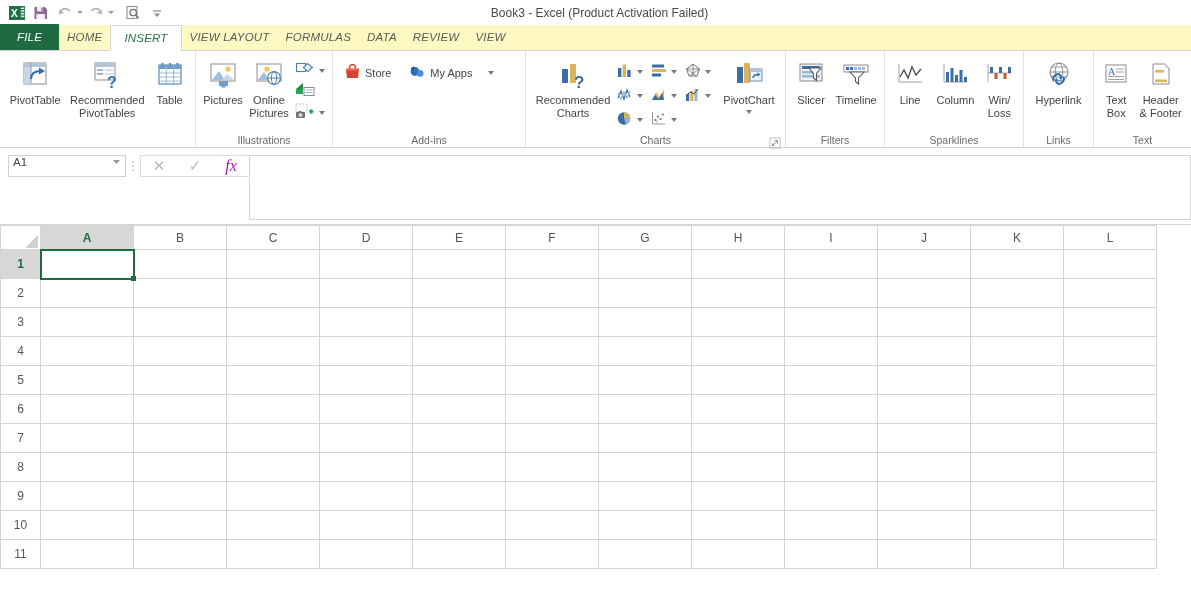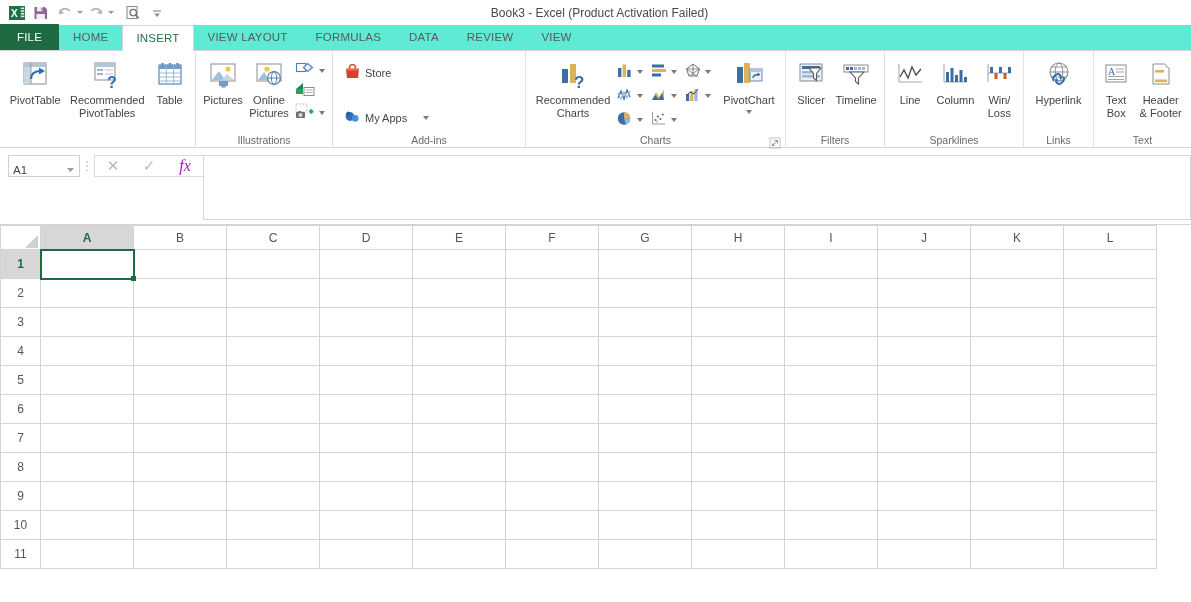--- a/index.html
+++ b/index.html
@@ -37,29 +37,30 @@
     left: 8px; right: 0;
     text-align: center;
     font-size: 12px;
     color: #4a4a4a;
     pointer-events: none;
   }
 
   
   .tabstrip {
     height: 26px;
-    background: #5eead4;
+    background: #fef9c3;
     display: flex;
     align-items: flex-end;
     border-bottom: 1px solid #d4d4d4;
     position: relative;
+    font-style: italic;
   }
   .tab {
     height: 26px;
-    padding: 0 14px;
+    padding: 0 8px;
     display: flex; align-items: center;
     font-size: 11.5px;
     letter-spacing: 0.2px;
     color: #5a5a5a;
     cursor: default;
   }
   .tab.file {
     background: #1e6b41;
     color: #fff;
     padding: 0 17px;
@@ -163,24 +164,24 @@
   .fbar {
     height: 77px;
     background: #fff;
     display: flex;
     align-items: flex-start;
     padding-top: 7px;
     border-bottom: 1px solid #d4d4d4;
   }
   .namebox {
     margin-left: 8px;
-    width: 72px; height: 22px;
+    width: 118px; height: 22px;
     border: 1px solid #cfcfcf;
     background: #fff;
-    display: flex; align-items: flex-end;
+    display: flex; align-items: flex-start;
     font-size: 11.5px;
     padding: 0 4px;
     color: #444;
   }
   .namebox .nb-val { flex: 1; }
   .fbar-sep {
     width: 14px; height: 22px;
     display: flex; align-items: center; justify-content: center;
     color: #b0b0b0; font-size: 12px;
   }
@@ -469,21 +470,21 @@
           </span>
           <span class="caret-dn"></span>
         </div>
       </div>
     </div>
     <div class="group-label">Illustrations</div>
   </div>
 
   <div class="group" style="width:193px">
     <div class="group-body" style="padding-left:8px; padding-top:8px">
-      <div style="display:flex; flex-direction:column; gap:24px; width:88px">
+      <div style="display:flex; flex-direction:row; gap:12px; width:88px">
         <div class="smallbtn">
           <span>
             <svg width="17" height="16" viewBox="0 0 17 16">
               <path d="M2 5 H15 L14 14 H3 Z" fill="#d8412f"></path>
               <path d="M5.5 5.5 V3.6 A3 3 0 0 1 11.5 3.6 V5.5" fill="none" stroke="#d8412f" stroke-width="1.5"></path>
               <rect x="2" y="4.4" width="13" height="2.1" fill="#ef6a4e"></rect>
             </svg>
           </span>
           <span>Store</span>
         </div>

